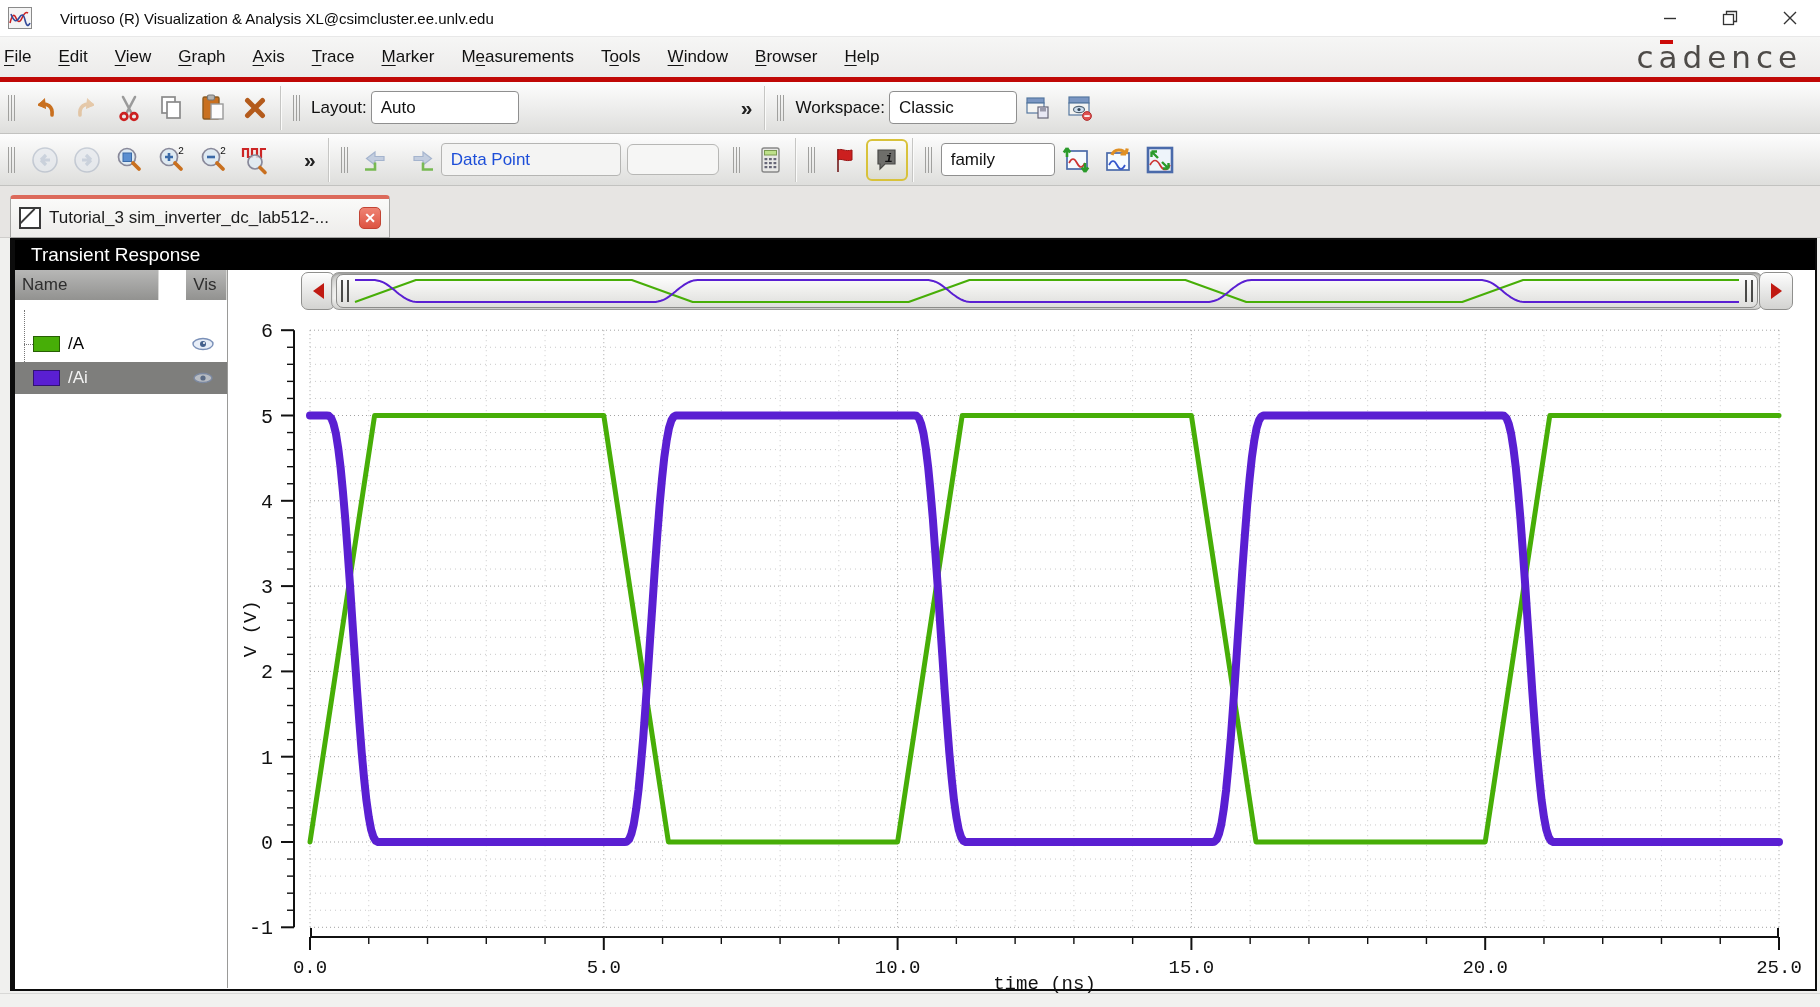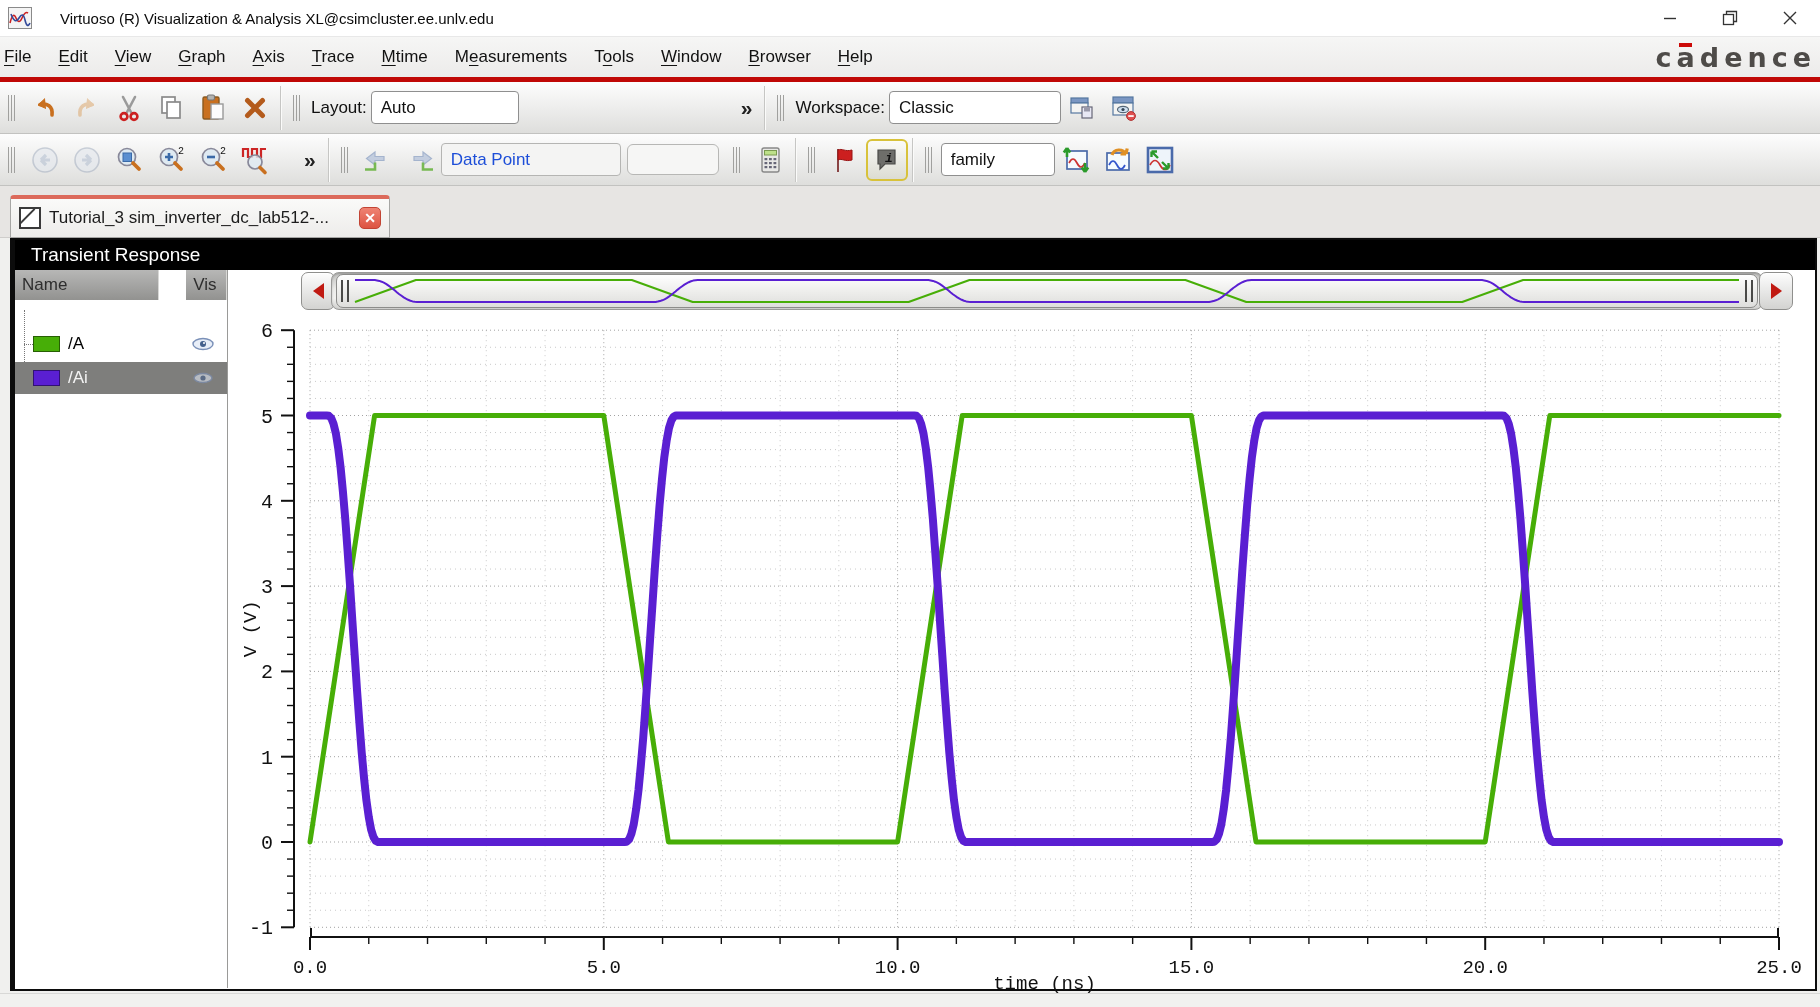--- a/index.html
+++ b/index.html
@@ -10,21 +10,21 @@
 .titlebar { position:absolute; left:0; top:0; width:100%; height:37px; background:#ffffff; display:flex; align-items:center; border-bottom:1px solid #e8e8e8;}
 .app-icon { margin:0 10px 0 8px; width:24px; height:22px; }
 .title-text { font-size:15px; color:#0a0a0a;margin-left:18px; }
 .win-controls { margin-left:auto; display:flex; height:100%; }
 .wc { width:60px; height:100%; display:flex; align-items:center; justify-content:center; }
 
 
 .menubar { position:absolute; left:0; top:37px; width:100%; height:40px; background:linear-gradient(#f6f6f5,#ecebea); display:flex; align-items:center; padding-left:4px; }
 .menu-item { font-size:17px; color:#111; margin-right:27px; cursor:default; }
 .mn { text-decoration:underline; text-underline-offset:3px; }
-.logo { margin-left:auto; margin-right:4px; font-size:27px; font-weight:bold; color:#4e4b48; letter-spacing:5px; font-family:"DejaVu Sans",sans-serif; }
+.logo { margin-left:auto; margin-right:18px; font-size:31px; font-weight:normal; color:#4e4b48; letter-spacing:5px; font-family:"DejaVu Sans",sans-serif; }
 .logo-a { position:relative; }
 .logo-a::before { content:""; position:absolute; left:2px; top:1px; width:13px; height:4px; background:#cc0a08; }
 .redline { position:absolute; left:0; top:77px; width:100%; height:5px; background:#c00806; }
 
 
 .toolbar { position:absolute; left:0; width:100%; background:linear-gradient(#fdfdfd,#dededc); display:flex; align-items:center; border-bottom:1px solid #c2c2c0; }
 .tb1 { top:82px; height:52px; }
 .tb2 { top:134px; height:52px; }
 .handle { width:8px; height:26px; margin:0 8px; background:repeating-linear-gradient(90deg,#a0a09e 0 1px,rgba(0,0,0,0) 1px 3px); }
 .tbtn { width:42px; height:40px; display:flex; align-items:center; justify-content:center; }
@@ -115,21 +115,21 @@
     </div>
   </div>
 
   <div class="menubar">
     <div class="menu-item"><span></span><span class="mn">F</span><span>ile</span></div>
       <div class="menu-item"><span></span><span class="mn">E</span><span>dit</span></div>
       <div class="menu-item"><span></span><span class="mn">V</span><span>iew</span></div>
       <div class="menu-item"><span></span><span class="mn">G</span><span>raph</span></div>
       <div class="menu-item"><span></span><span class="mn">A</span><span>xis</span></div>
       <div class="menu-item"><span></span><span class="mn">T</span><span>race</span></div>
-      <div class="menu-item"><span></span><span class="mn">M</span><span>time</span></div>
+      <div class="menu-item"><span></span><span class="mn">M</span><span>arker</span></div>
       <div class="menu-item"><span>M</span><span class="mn">e</span><span>asurements</span></div>
       <div class="menu-item"><span>T</span><span class="mn">o</span><span>ols</span></div>
       <div class="menu-item"><span></span><span class="mn">W</span><span>indow</span></div>
       <div class="menu-item"><span></span><span class="mn">B</span><span>rowser</span></div>
       <div class="menu-item"><span></span><span class="mn">H</span><span>elp</span></div>
       <span class="logo"><span>c</span><span class="logo-a">a</span><span>dence</span></span>
   </div>
   <div class="redline"></div>
 
   <div class="toolbar tb1">
@@ -177,21 +177,21 @@
     <div class="combo" style="width:148px">
       <span class="val">Auto</span>
       <span class="cbtn">
           <span class="tri-dn"></span>
         </span>
     </div>
     <span class="chev" style="margin-left:222px">»</span>
     <div class="secline"></div>
     <div class="handle"></div>
     <span class="tb-label">Workspace:</span>
-    <div class="combo" style="width:172px">
+    <div class="combo" style="width:128px">
       <span class="val">Classic</span>
       <span class="cbtn">
           <span class="tri-dn"></span>
         </span>
     </div>
     <div class="tbtn">
       <svg width="30" height="30" viewBox="0 0 30 30">
           <rect x="4" y="5" width="17" height="5" fill="#7a96c2" stroke="#5577a0" stroke-width="1.2"></rect>
           <rect x="4" y="10" width="17" height="10" fill="#f4f4f2" stroke="#5577a0" stroke-width="1.2"></rect>
           <rect x="15" y="14" width="10" height="11" fill="#e8e8f4" stroke="#667" stroke-width="1.2"></rect>

